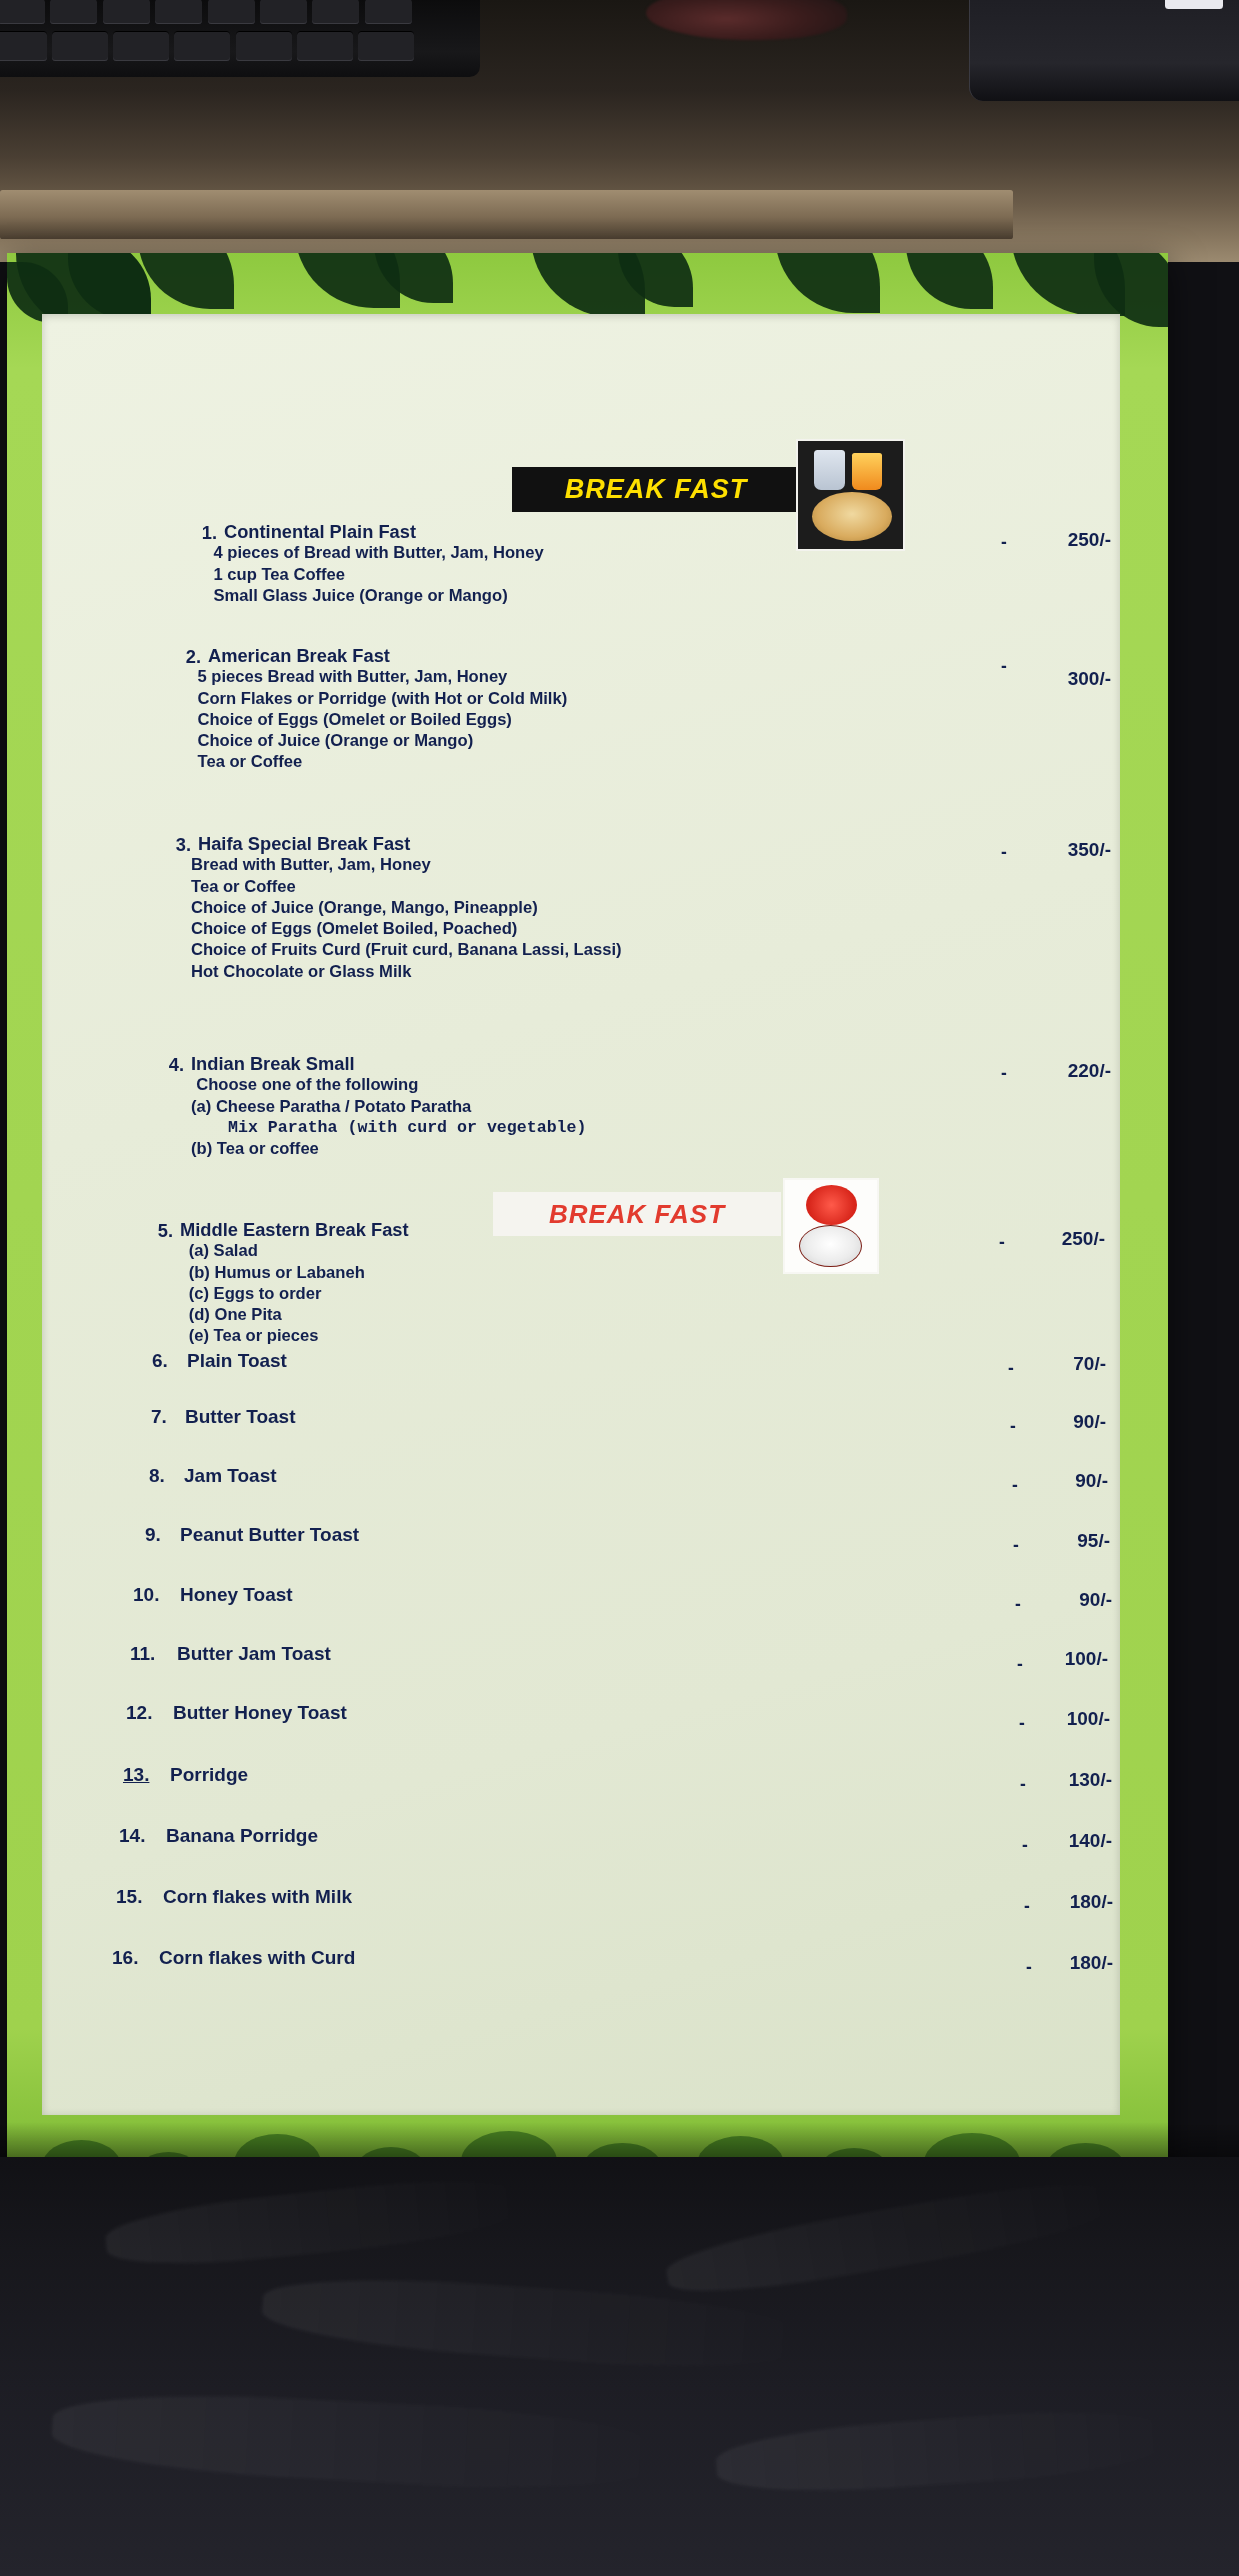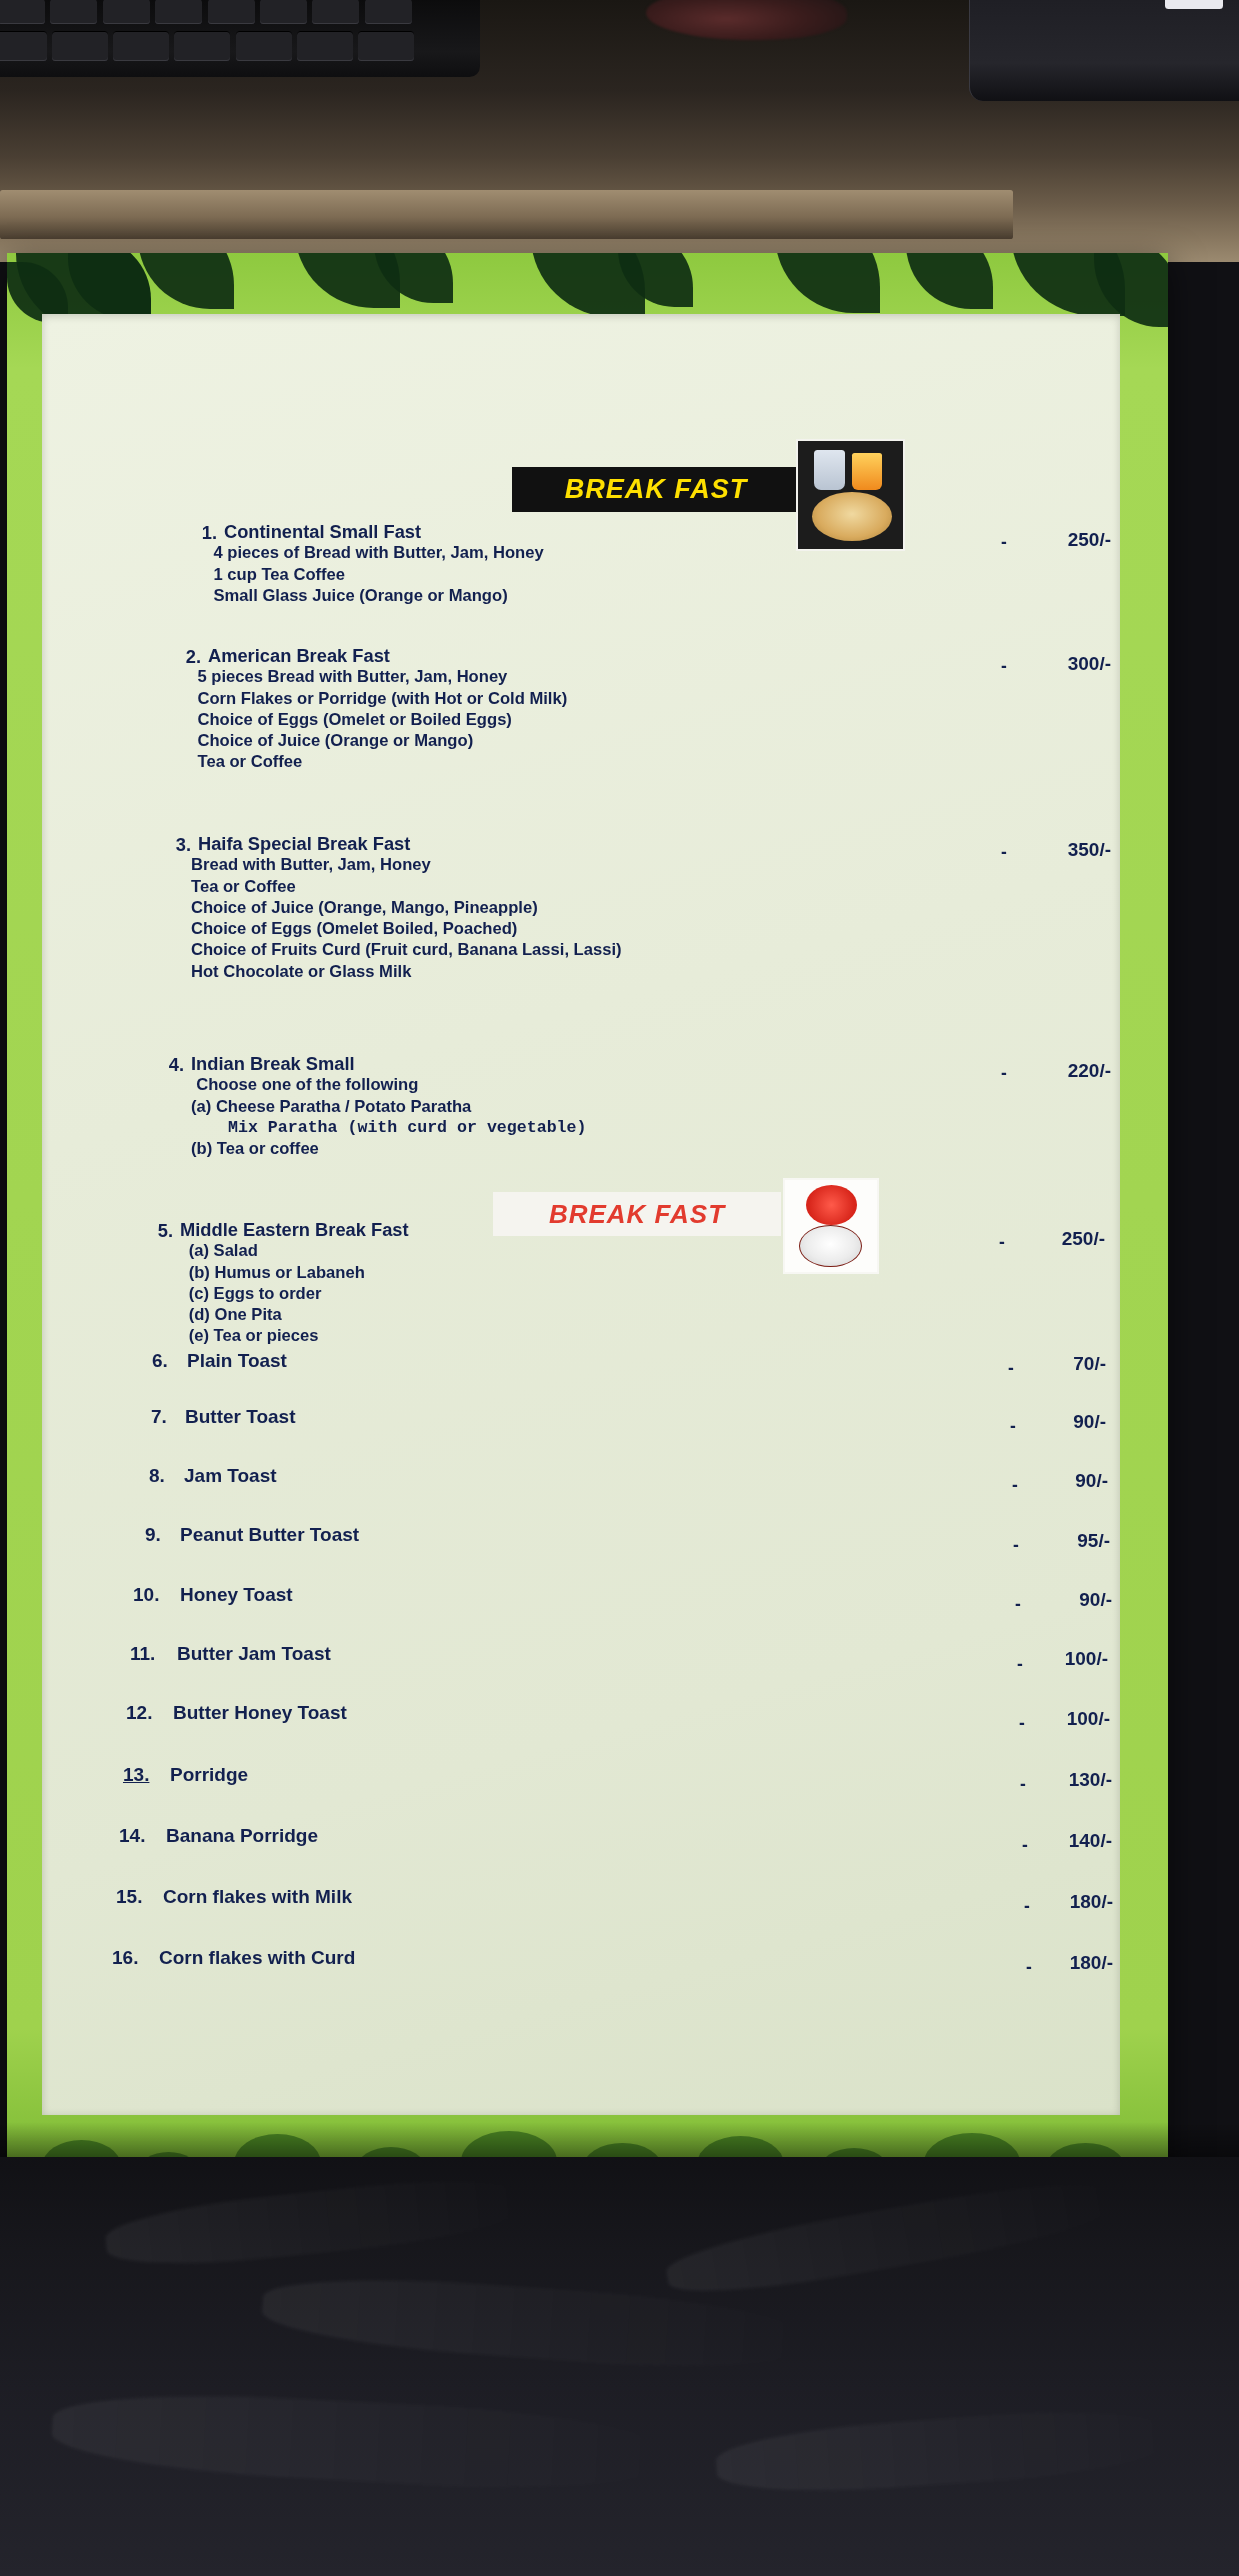--- a/index.html
+++ b/index.html
@@ -288,39 +288,39 @@
         <div class="photo1">
           <div class="p-plate"></div>
           <div class="p-cup"></div>
           <div class="p-juice"></div>
         </div>
 
         <div class="items-block">
 
           <div class="item" style="left:166px; top:208px;">
             <div class="num">1.</div>
-            <div class="name">Continental Small Fast</div>
+            <div class="name">Continental Plain Fast</div>
             <div class="sub" style="margin-left:-10.5px;">4 pieces of Bread with Butter, Jam, Honey</div>
             <div class="sub" style="margin-left:-10.5px;">1 cup Tea Coffee</div>
             <div class="sub" style="margin-left:-10.5px;">Small Glass Juice (Orange or Mango)</div>
           </div>
           <div class="dash" style="left:943px; top:218px;">-</div>
           <div class="price" style="left:974px; top:215px;">250/-</div>
 
           <div class="item" style="left:150px; top:332px;">
             <div class="num">2.</div>
             <div class="name">American Break Fast</div>
             <div class="sub" style="margin-left:-10.5px;">5 pieces Bread with Butter, Jam, Honey</div>
             <div class="sub" style="margin-left:-10.5px;">Corn Flakes or Porridge (with Hot or Cold Milk)</div>
             <div class="sub" style="margin-left:-10.5px;">Choice of Eggs (Omelet or Boiled Eggs)</div>
             <div class="sub" style="margin-left:-10.5px;">Choice of Juice (Orange or Mango)</div>
             <div class="sub" style="margin-left:-10.5px;">Tea or Coffee</div>
           </div>
           <div class="dash" style="left:943px; top:342px;">-</div>
-          <div class="price" style="left:974px; top:339px;">300/-</div>
+          <div class="price" style="left:974px; top:354px;">300/-</div>
 
           <div class="item" style="left:140px; top:520px;">
             <div class="num">3.</div>
             <div class="name">Haifa Special Break Fast</div>
             <div class="sub" style="margin-left:-7px;">Bread with Butter, Jam, Honey</div>
             <div class="sub" style="margin-left:-7px;">Tea or Coffee</div>
             <div class="sub" style="margin-left:-7px;">Choice of Juice (Orange, Mango, Pineapple)</div>
             <div class="sub" style="margin-left:-7px;">Choice of Eggs (Omelet Boiled, Poached)</div>
             <div class="sub" style="margin-left:-7px;">Choice of Fruits Curd (Fruit curd, Banana Lassi, Lassi)</div>
             <div class="sub" style="margin-left:-7px;">Hot Chocolate or Glass Milk</div>

